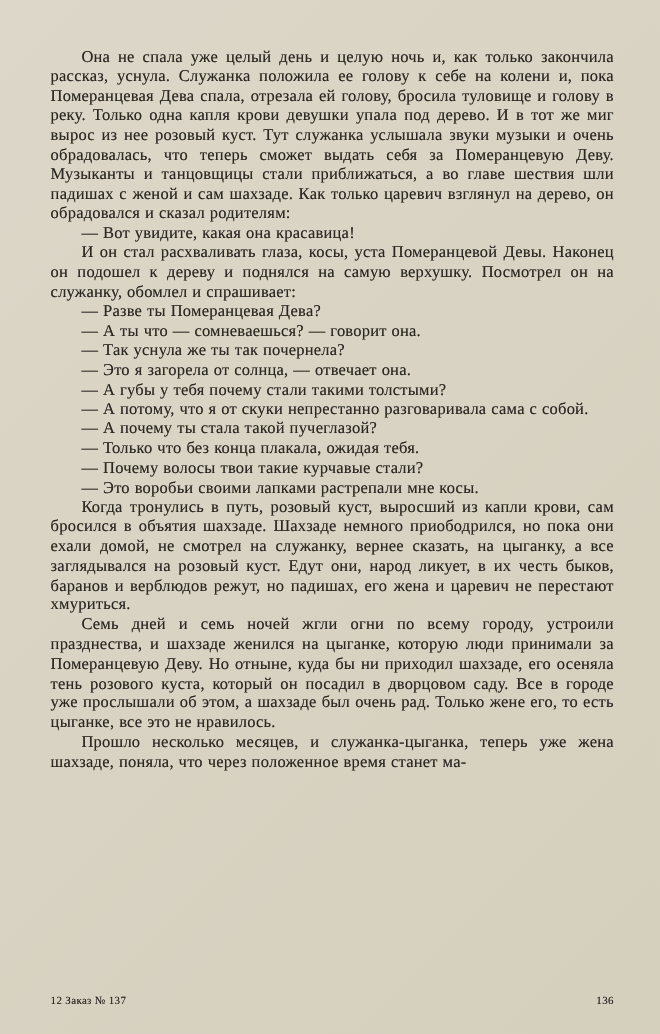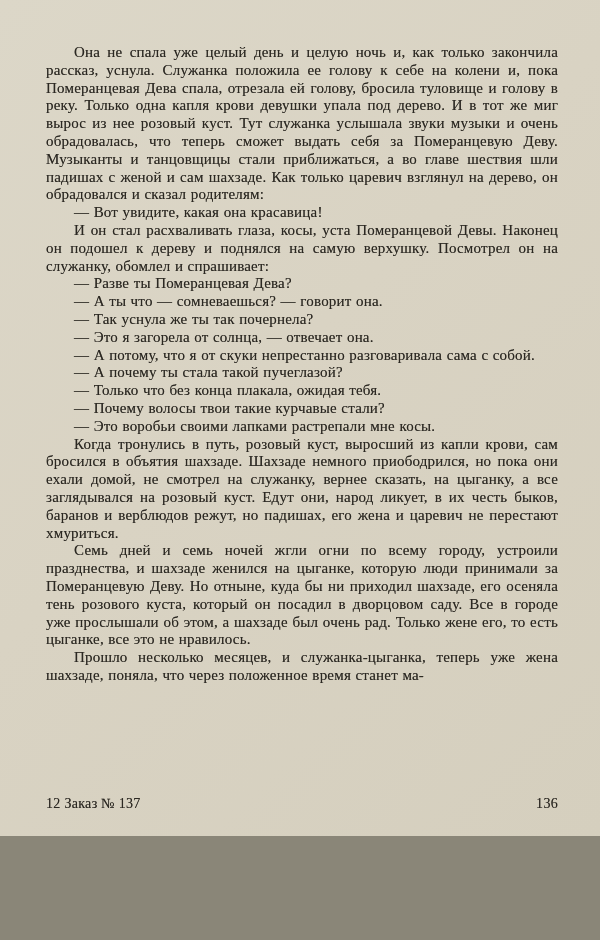--- a/index.html
+++ b/index.html
@@ -3,21 +3,21 @@
 <meta charset="utf-8">
 <style>
   html, body {
     margin: 0;
     padding: 0;
     background: #8a8678;
   }
   .page {
     position: relative;
     width: 600px;
-    height: 836px;
+    height: 940px;
     margin: 0 auto;
     background: linear-gradient(135deg, #dcd7c8 0%, #d9d3c3 45%, #d5cfbe 100%);
     box-sizing: border-box;
     overflow: hidden;
     font-family: "Liberation Serif", "DejaVu Serif", serif;
     color: #2b2822;
   }
   .text-block {
     position: absolute;
     top: 44px;
@@ -35,37 +35,38 @@
     word-spacing: 0.5px;
   }
   .footer {
     position: absolute;
     left: 46px;
     right: 42px;
     bottom: 24px;
     display: flex;
     justify-content: space-between;
     align-items: baseline;
-    font-size: 14px;
+    font-size: 10px;
     letter-spacing: 0.3px;
     text-shadow: 0 0 0.4px rgba(43, 40, 34, 0.55);
   }
 </style>
 </head>
 <body>
 
 <div class="page">
   <div class="text-block">
     <p class="para">Она не спала уже целый день и целую ночь и, как только закончила рассказ, уснула. Служанка положила ее голову к себе на колени и, пока Померанцевая Дева спала, отрезала ей голову, бросила туловище и голову в реку. Только одна капля крови девушки упала под дерево. И в тот же миг вырос из нее розовый куст. Тут служанка услышала звуки музыки и очень обрадовалась, что теперь сможет выдать себя за Померанцевую Деву. Музыканты и танцовщицы стали приближаться, а во главе шествия шли падишах с женой и сам шахзаде. Как только царевич взглянул на дерево, он обрадовался и сказал родителям:</p>
     <p class="para">— Вот увидите, какая она красавица!</p>
     <p class="para">И он стал расхваливать глаза, косы, уста Померанцевой Девы. Наконец он подошел к дереву и поднялся на самую верхушку. Посмотрел он на служанку, обомлел и спрашивает:</p>
     <p class="para">— Разве ты Померанцевая Дева?</p>
     <p class="para">— А ты что — сомневаешься? — говорит она.</p>
     <p class="para">— Так уснула же ты так почернела?</p>
     <p class="para">— Это я загорела от солнца, — отвечает она.</p>
+    <p class="para">— А губы у тебя почему стали такими толстыми?</p>
     <p class="para">— А потому, что я от скуки непрестанно разговаривала сама с собой.</p>
     <p class="para">— А почему ты стала такой пучеглазой?</p>
     <p class="para">— Только что без конца плакала, ожидая тебя.</p>
     <p class="para">— Почему волосы твои такие курчавые стали?</p>
     <p class="para">— Это воробьи своими лапками растрепали мне косы.</p>
     <p class="para">Когда тронулись в путь, розовый куст, выросший из капли крови, сам бросился в объятия шахзаде. Шахзаде немного приободрился, но пока они ехали домой, не смотрел на служанку, вернее сказать, на цыганку, а все заглядывался на розовый куст. Едут они, народ ликует, в их честь быков, баранов и верблюдов режут, но падишах, его жена и царевич не перестают хмуриться.</p>
     <p class="para">Семь дней и семь ночей жгли огни по всему городу, устроили празднества, и шахзаде женился на цыганке, которую люди принимали за Померанцевую Деву. Но отныне, куда бы ни приходил шахзаде, его осеняла тень розового куста, который он посадил в дворцовом саду. Все в городе уже прослышали об этом, а шахзаде был очень рад. Только жене его, то есть цыганке, все это не нравилось.</p>
     <p class="para">Прошло несколько месяцев, и служанка-цыганка, теперь уже жена шахзаде, поняла, что через положенное время станет ма-</p>
   </div>
   <div class="footer">

